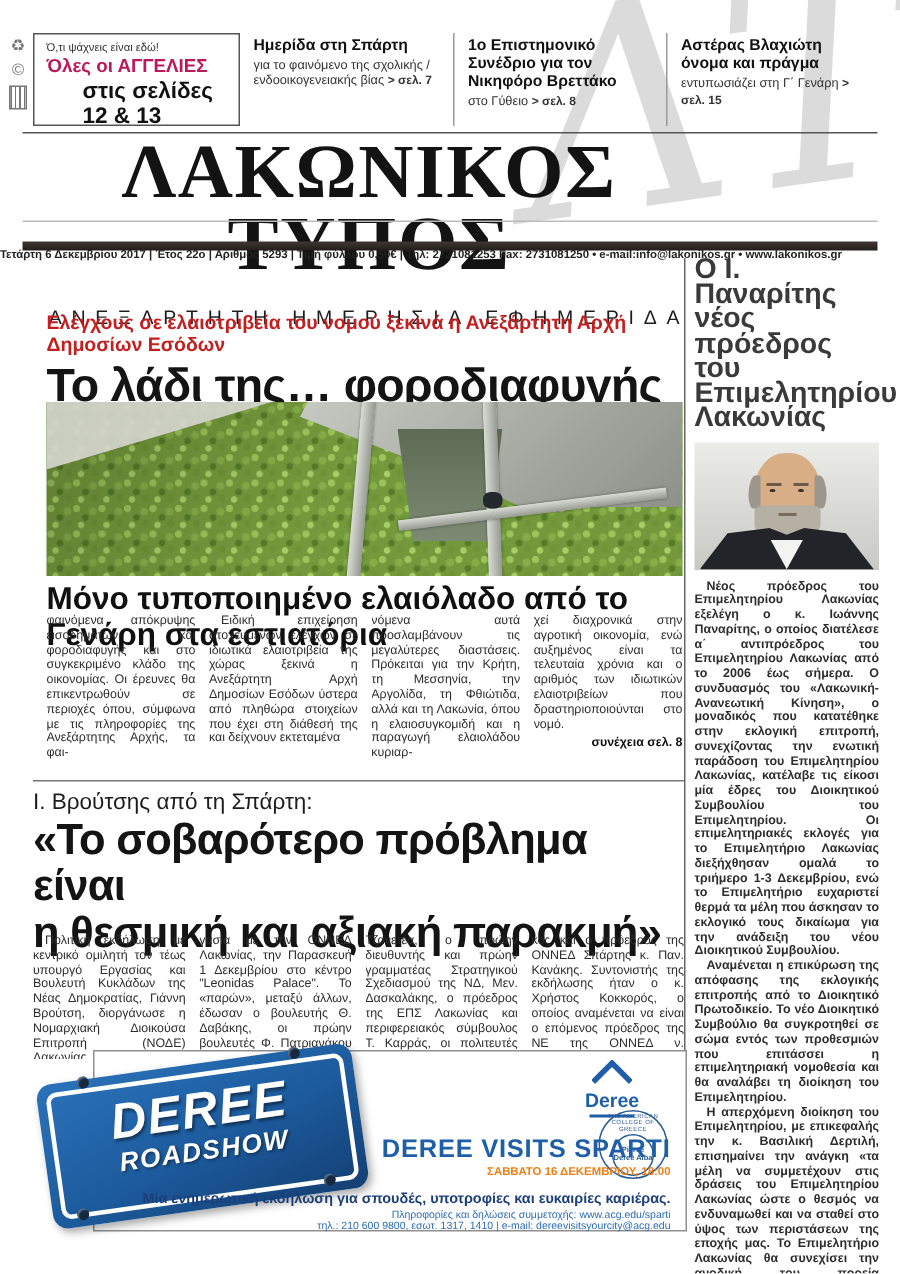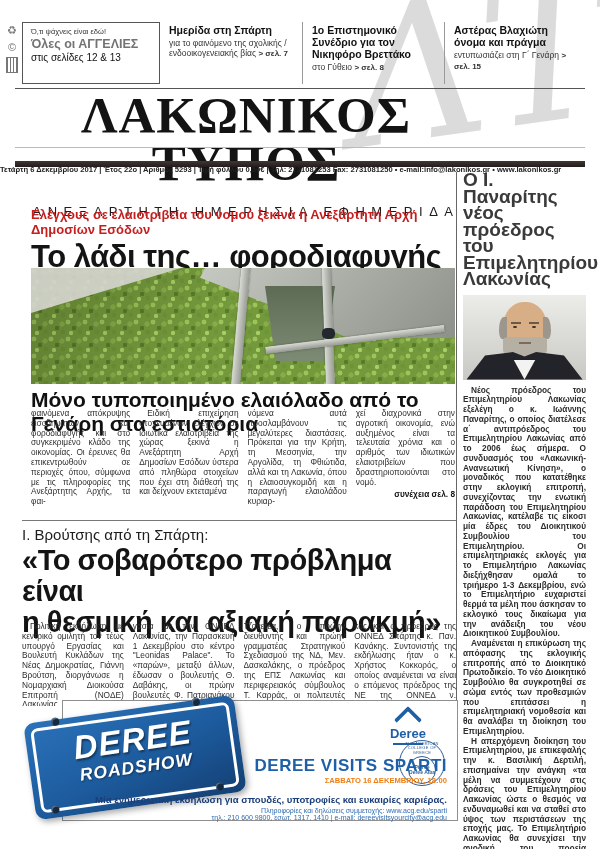--- a/index.html
+++ b/index.html
@@ -10,22 +10,22 @@
     font-style:italic;font-size:190px;color:rgba(160,160,160,.38);z-index:0;
     transform:rotate(-8deg);pointer-events:none;line-height:1;}
   
   .print-marks{position:absolute;left:3px;top:24px;width:18px;display:flex;flex-direction:column;
     gap:4px;align-items:center;color:#777;font-size:11px;z-index:2;}
   .print-marks .bar{width:10px;height:14px;background:repeating-linear-gradient(90deg,#777 0 1px,#fff 1px 3px);border:1px solid #777;}
   
   .topbar{position:absolute;left:22px;top:22px;width:566px;height:62px;display:flex;z-index:1;}
   .classified-box{border:1.5px solid #555;width:138px;padding:4px 8px;box-sizing:border-box;background:rgba(255,255,255,.85);}
   .cb-tag{font-size:7.5px;color:#333;}
-  .cb-title{font-size:12.5px;font-weight:bold;color:#737373;margin-top:1px;}
-  .cb-sub{font-size:10px;font-weight:normal;color:#111;margin-top:1px;}
+  .cb-title{font-size:12.5px;font-weight:bold;color:#be185d;margin-top:1px;}
+  .cb-sub{font-size:15px;font-weight:bold;color:#111;margin-top:1px;margin-left:24px;}
   .teaser{width:142px;padding:2px 9px 0 9px;box-sizing:border-box;}
   .teaser.bordered{border-left:1px solid #9a9a9a;}
   .tz-title{font-size:10.5px;font-weight:bold;color:#111;line-height:12px;}
   .tz-text{font-size:8.5px;color:#333;line-height:10px;margin-top:2px;}
   .tz-text b{font-size:8px;}
   .topbar-rule{position:absolute;left:15px;right:15px;top:88px;height:1px;background:#555;z-index:1;}
   
   .masthead{position:absolute;left:0;top:91px;width:492px;text-align:center;z-index:1;}
   .mh-title{font-family:"Liberation Serif",serif;font-weight:bold;font-size:51px;color:#131313;
     letter-spacing:1px;line-height:48px;}

